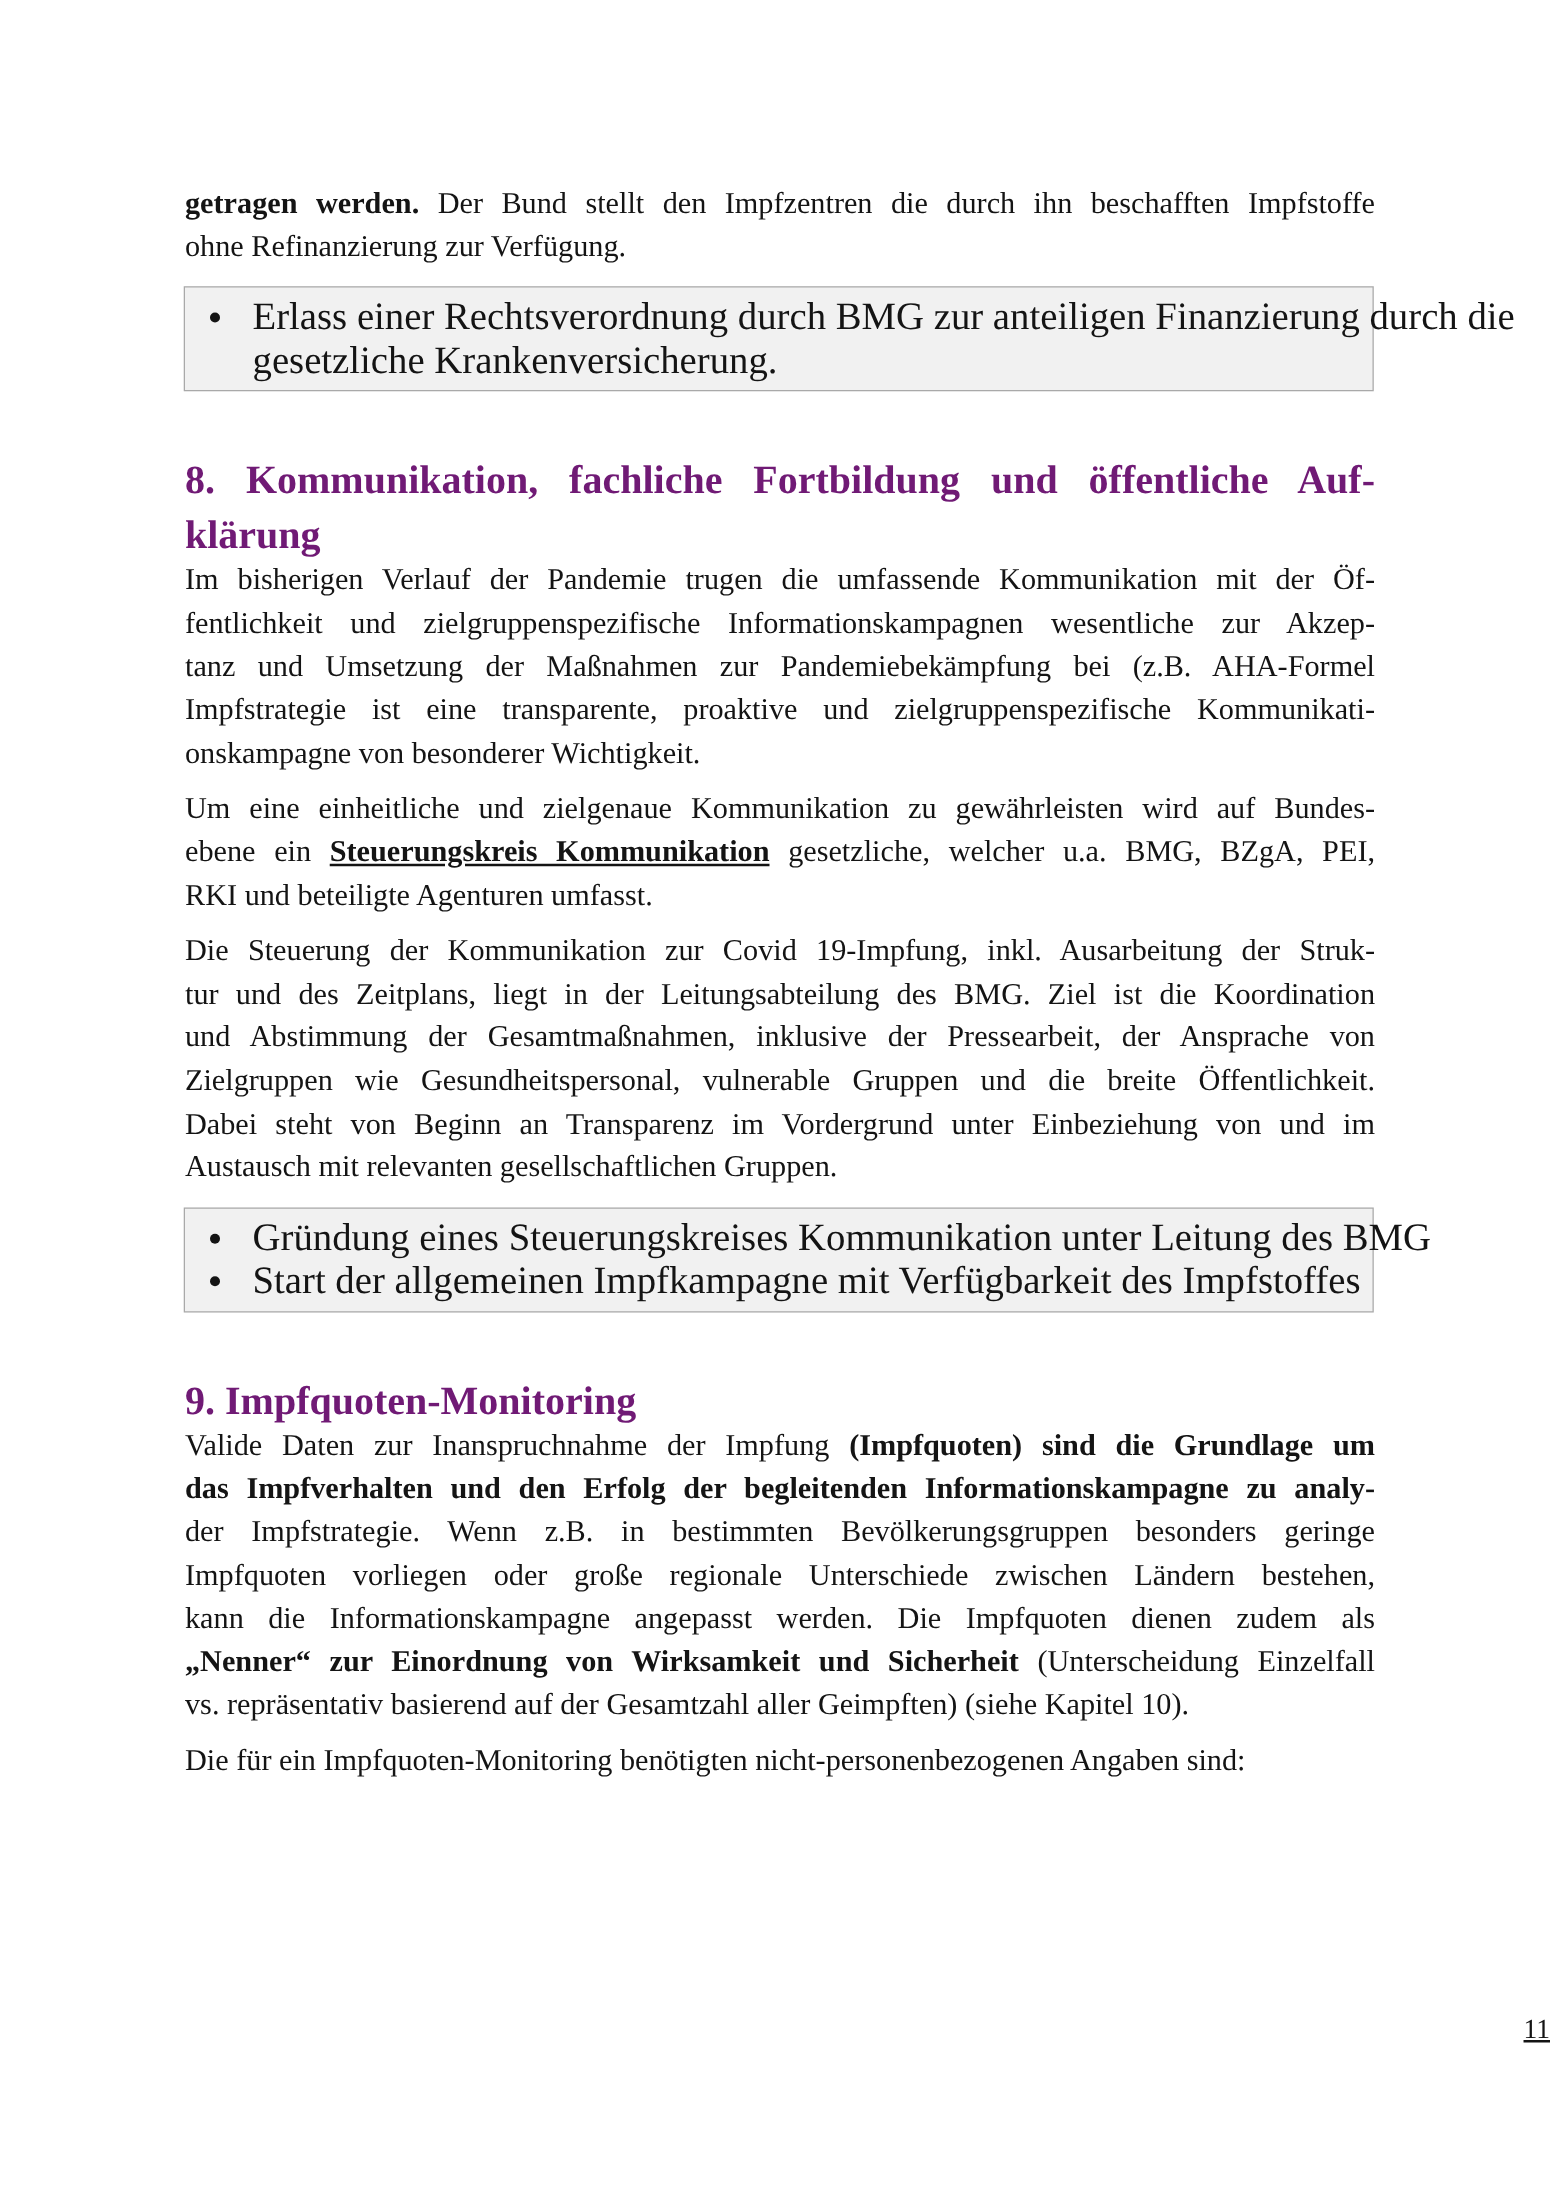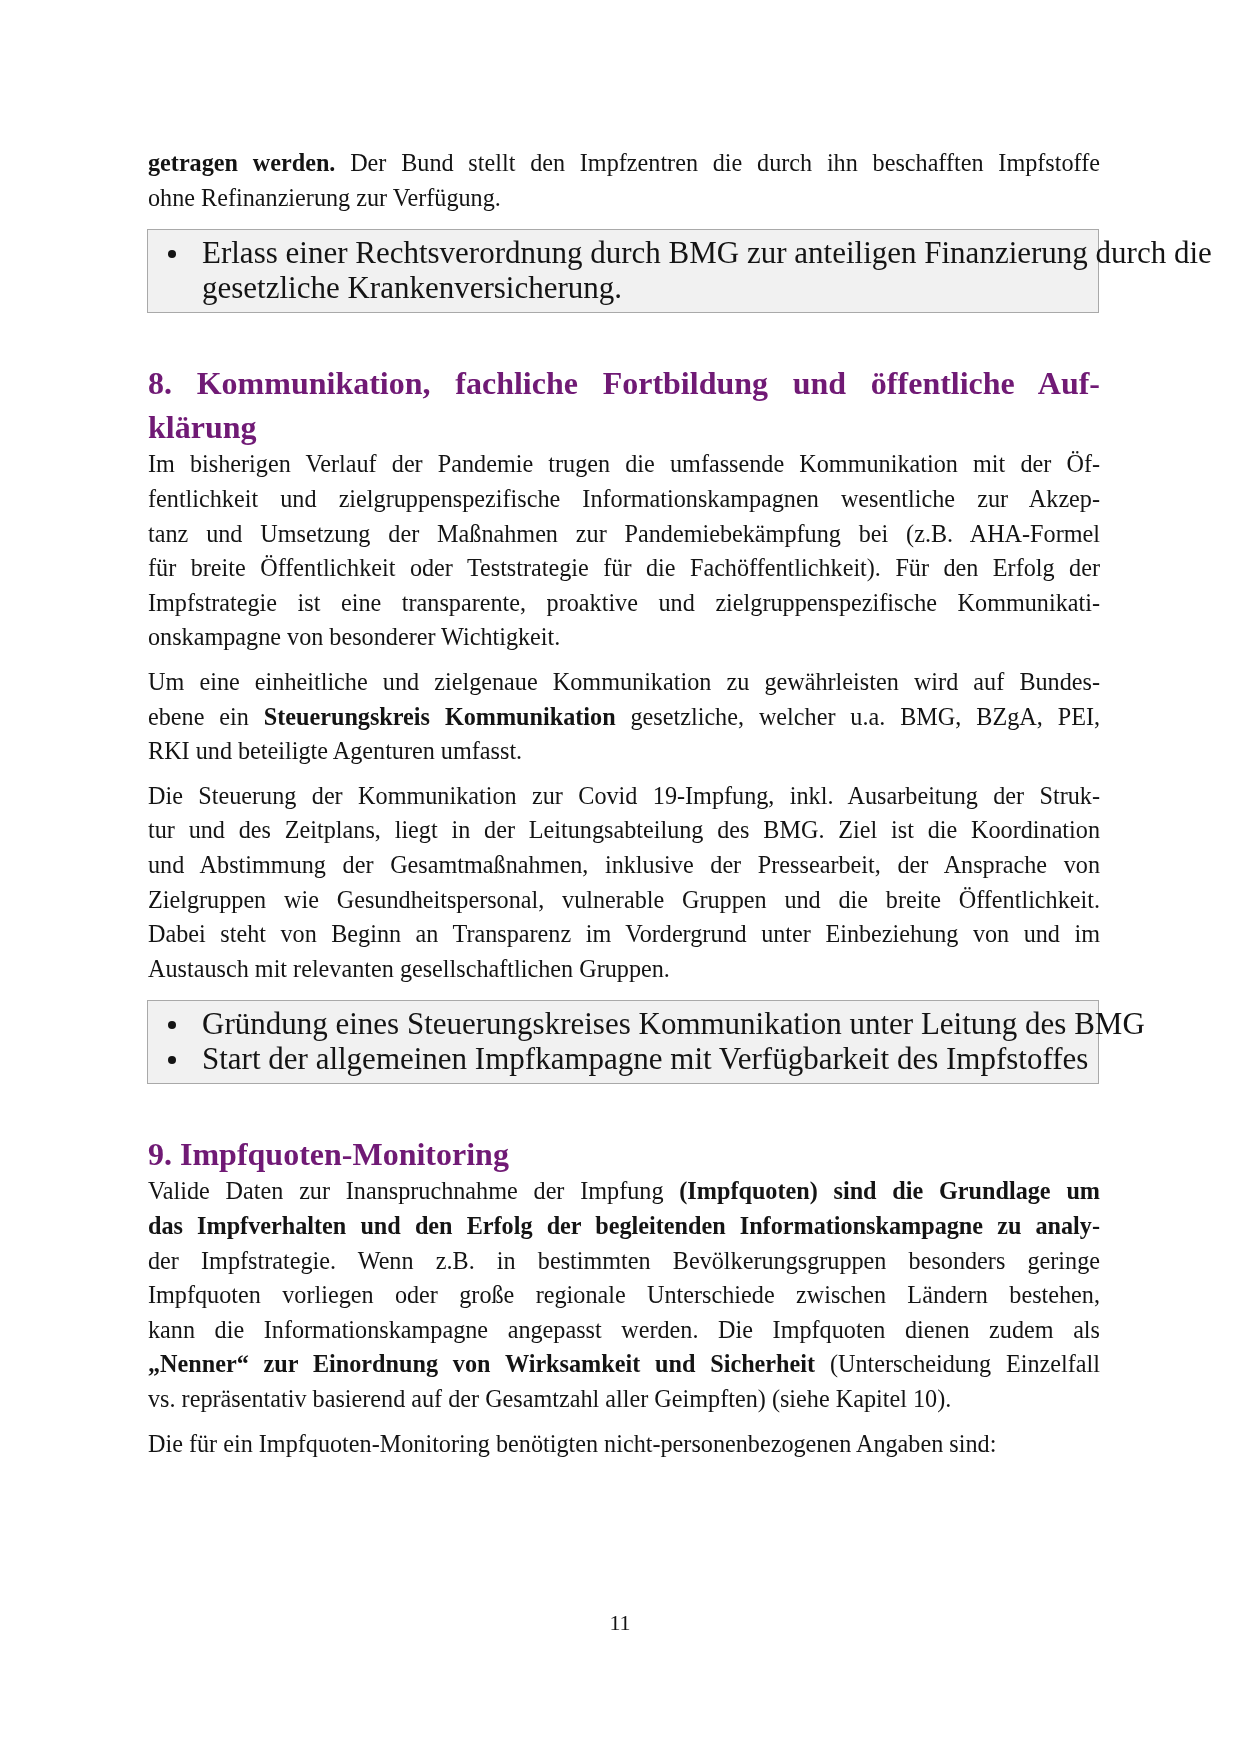--- a/index.html
+++ b/index.html
@@ -11,21 +11,21 @@
   .line.last { text-align-last: left; }
   .line span { white-space: pre; }
   b { font-weight: bold; }
   .box { border: 1.5px solid #a9a9a9; background: #f1f1f1; padding: 6px 14px 7px 14px; margin-left: -1px; width: 922px; }
   .box ul { list-style: none; margin: 0; padding: 0; }
   .box li { position: relative; padding-left: 40px; font-size: 31px; line-height: 34.6px; }
   .bullet { position: absolute; left: 4px; top: 0; width: 14px; }
   .bullet::before { content: ""; position: absolute; left: 2px; top: 14px; width: 8px; height: 8px; border-radius: 50%; background: #141414; }
   .h { color: #701a75; font-weight: bold; font-size: 32px; line-height: 44px; margin: 0; }
   .h .line { height: 44px; }
-  .footer { position: absolute; top: 1610px; left: 0; width: 1240px; text-align: center; font-size: 22px; }
+  .footer { position: absolute; top: 1610px; left: 0; width: 1240px; text-align: right; font-size: 22px; text-decoration: underline; }
 </style>
 </head>
 <body>
 
 <div class="page">
 
   <div class="p">
       <span class="line"><b style="white-space: normal;">getragen werden.</b><span style="white-space: normal;"> Der Bund stellt den Impfzentren die durch ihn beschafften Impfstoffe</span></span>
       <span class="line last"><span style="white-space: normal;">ohne Refinanzierung zur Verfügung.</span></span>
     </div>
@@ -42,27 +42,26 @@
 
   <h2 class="h" style="margin-top:48px;">
       <span class="line">8. Kommunikation, fachliche Fortbildung und öffentliche Auf-</span>
       <span class="line last">klärung</span>
     </h2>
 
   <div class="p" style="margin-top:-2px;">
       <span class="line"><span style="white-space: normal;">Im bisherigen Verlauf der Pandemie trugen die umfassende Kommunikation mit der Öf-</span></span>
       <span class="line"><span style="white-space: normal;">fentlichkeit und zielgruppenspezifische Informationskampagnen wesentliche zur Akzep-</span></span>
       <span class="line"><span style="white-space: normal;">tanz und Umsetzung der Maßnahmen zur Pandemiebekämpfung bei (z.B. AHA-Formel</span></span>
-      <span class="line"><span style="white-space: normal;">für breite Öffentlichkeit oder Teststrategie für die Fachöffentlichkeit). Für den Erfolg der</span></span>
       <span class="line"><span style="white-space: normal;">Impfstrategie ist eine transparente, proaktive und zielgruppenspezifische Kommunikati-</span></span>
       <span class="line last"><span style="white-space: normal;">onskampagne von besonderer Wichtigkeit.</span></span>
     </div>
   <div class="p" style="margin-top:10px;">
       <span class="line"><span style="white-space: normal;">Um eine einheitliche und zielgenaue Kommunikation zu gewährleisten wird auf Bundes-</span></span>
-      <span class="line"><span style="white-space: normal;">ebene ein </span><b style="white-space: normal;">Steuerungskreis Kommunikation</b><span style="white-space: normal;"> gesetzliche, welcher u.a. BMG, BZgA, PEI,</span></span>
+      <span class="line"><span style="white-space: normal;">ebene ein </span><b style="white-space: normal; text-decoration: underline;">Steuerungskreis Kommunikation</b><span style="white-space: normal;"> gesetzliche, welcher u.a. BMG, BZgA, PEI,</span></span>
       <span class="line last"><span style="white-space: normal;">RKI und beteiligte Agenturen umfasst.</span></span>
     </div>
   <div class="p" style="margin-top:10px;">
       <span class="line"><span style="white-space: normal;">Die Steuerung der Kommunikation zur Covid 19-Impfung, inkl. Ausarbeitung der Struk-</span></span>
       <span class="line"><span style="white-space: normal;">tur und des Zeitplans, liegt in der Leitungsabteilung des BMG. Ziel ist die Koordination</span></span>
       <span class="line"><span style="white-space: normal;">und Abstimmung der Gesamtmaßnahmen, inklusive der Pressearbeit, der Ansprache von</span></span>
       <span class="line"><span style="white-space: normal;">Zielgruppen wie Gesundheitspersonal, vulnerable Gruppen und die breite Öffentlichkeit.</span></span>
       <span class="line"><span style="white-space: normal;">Dabei steht von Beginn an Transparenz im Vordergrund unter Einbeziehung von und im</span></span>
       <span class="line last"><span style="white-space: normal;">Austausch mit relevanten gesellschaftlichen Gruppen.</span></span>
     </div>

